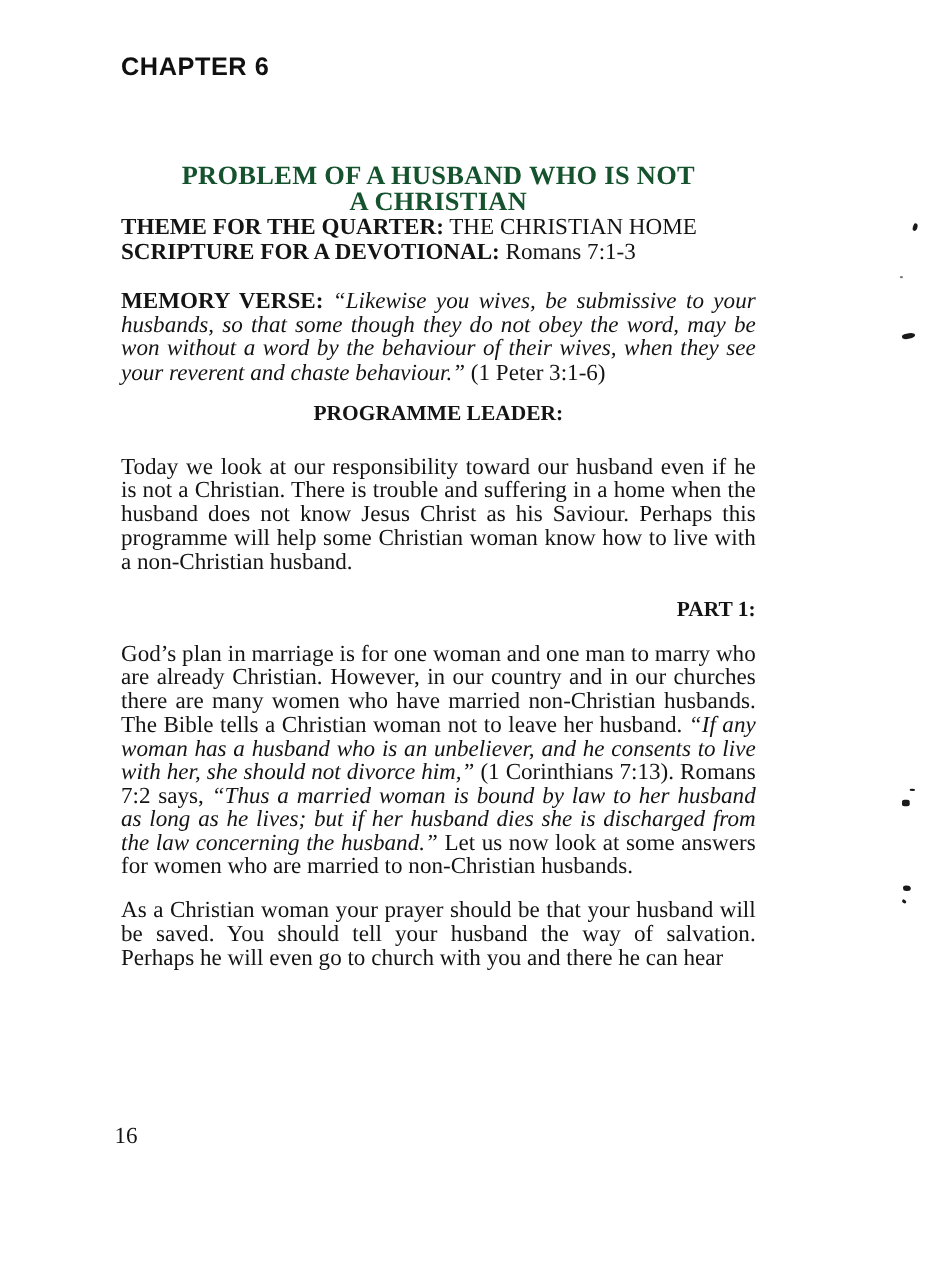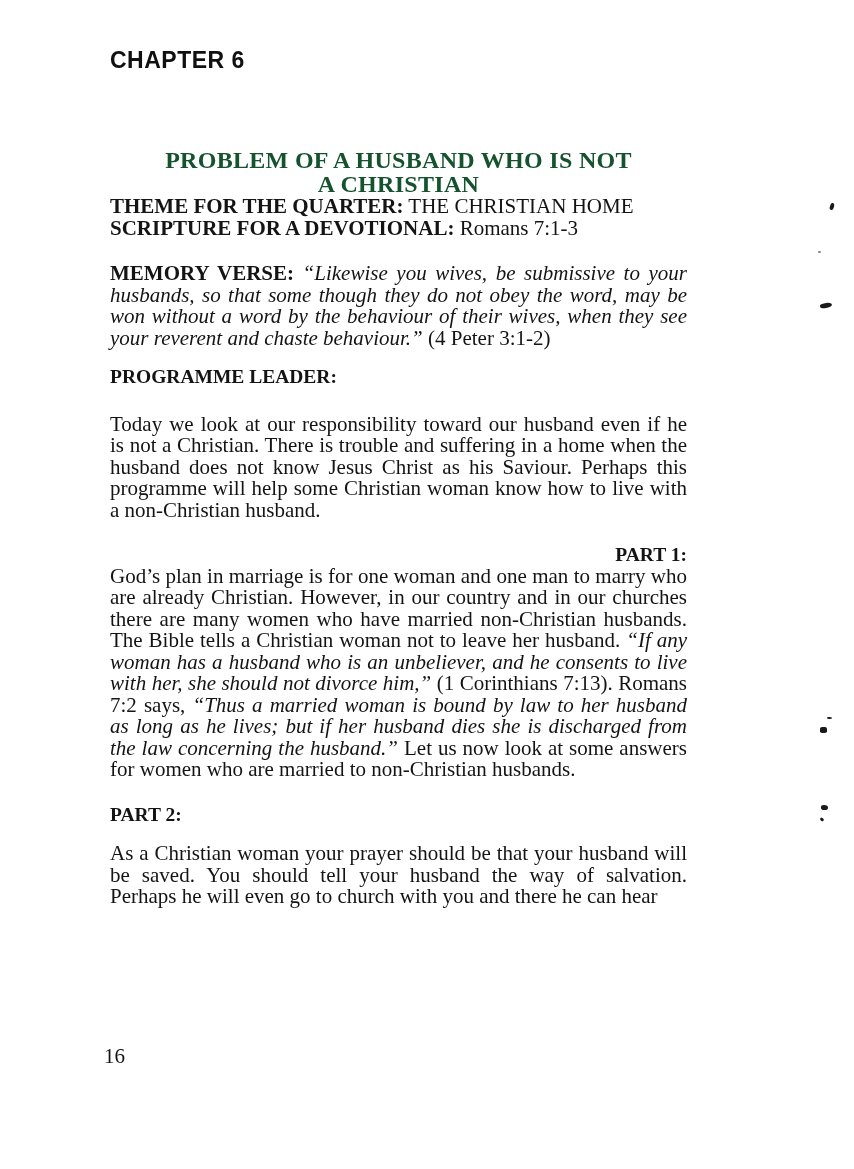--- a/index.html
+++ b/index.html
@@ -52,33 +52,33 @@
     line-height: 21.5px;
     text-align: justify;
   }
   .memory-verse { margin-top: 24px; }
   .section-heading {
     margin: 0;
     font-size: 19.5px;
     line-height: 21.5px;
     font-weight: bold;
   }
-  .leader-heading { margin-top: 17px; }
+  .leader-heading { margin-top: 17px; text-align: center; }
   .leader-para { margin-top: 26px; }
   .part1-heading { margin-top: 23px; text-align: right; }
-  .part1-para { }
+  .part1-para { margin-top: 18px; }
   .part2-heading { margin-top: 23px; }
   .part2-para { margin-top: 18px; }
   .seg-roman { font-style: normal; font-weight: normal; }
   .seg-italic { font-style: italic; font-weight: normal; }
   .seg-bold { font-style: normal; font-weight: bold; }
   .page-number {
     position: absolute;
     left: 104px;
-    top: 1044px;
+    top: 1020px;
     font-size: 21px;
     color: #141414;
   }
   
   .speck {
     position: absolute;
     background: #1a1a1a;
     border-radius: 40% 60% 50% 50%;
   }
   .speck-1 { left: 830px; top: 203px; width: 4px;  height: 7px; transform: rotate(18deg); }
@@ -99,31 +99,30 @@
 
     <div class="doc-title">
       <div>PROBLEM OF A HUSBAND WHO IS NOT</div>
       <div>A CHRISTIAN</div>
     </div>
 
     <p class="para labeled-line theme-line"><span class="seg-bold">THEME FOR THE QUARTER:</span><span class="seg-roman"> THE CHRISTIAN HOME</span></p>
 
     <p class="para labeled-line scripture-line"><span class="seg-bold">SCRIPTURE FOR A DEVOTIONAL:</span><span class="seg-roman"> Romans 7:1-3</span></p>
 
-    <p class="para memory-verse"><span class="seg-bold">MEMORY VERSE: </span><span class="seg-italic">“Likewise you wives, be submissive to your husbands, so that some though they do not obey the word, may be won without a word by the behaviour of their wives, when they see your reverent and chaste behaviour.”</span><span class="seg-roman"> (4 Peter 3:1-2)</span></p>
+    <p class="para memory-verse"><span class="seg-bold">MEMORY VERSE: </span><span class="seg-italic">“Likewise you wives, be submissive to your husbands, so that some though they do not obey the word, may be won without a word by the behaviour of their wives, when they see your reverent and chaste behaviour.”</span><span class="seg-roman"> (1 Peter 3:1-6)</span></p>
 
     <h2 class="section-heading leader-heading">PROGRAMME LEADER:</h2>
 
     <p class="para leader-para">Today we look at our responsibility toward our husband even if he is not a Christian. There is trouble and suffering in a home when the husband does not know Jesus Christ as his Saviour. Perhaps this programme will help some Christian woman know how to live with a non-Christian husband.</p>
 
     <h2 class="section-heading part1-heading">PART 1:</h2>
 
     <p class="para part1-para"><span class="seg-roman">God’s plan in marriage is for one woman and one man to marry who are already Christian. However, in our country and in our churches there are many women who have married non-Christian husbands. The Bible tells a Christian woman not to leave her husband. </span><span class="seg-italic">“If any woman has a husband who is an unbeliever, and he consents to live with her, she should not divorce him,”</span><span class="seg-roman"> (1 Corinthians 7:13). Romans 7:2 says, </span><span class="seg-italic">“Thus a married woman is bound by law to her husband as long as he lives; but if her husband dies she is discharged from the law concerning the husband.”</span><span class="seg-roman"> Let us now look at some answers for women who are married to non-Christian husbands.</span></p>
 
-    <h2 class="section-heading part2-heading">PART 2:</h2>
 
     <p class="para part2-para">As a Christian woman your prayer should be that your husband will be saved. You should tell your husband the way of salvation. Perhaps he will even go to church with you and there he can hear</p>
 
   </div>
 
   <div class="page-number">16</div>
 
   <div class="speck speck-1"></div>
   <div class="speck speck-2"></div>
   <div class="speck speck-3"></div>

